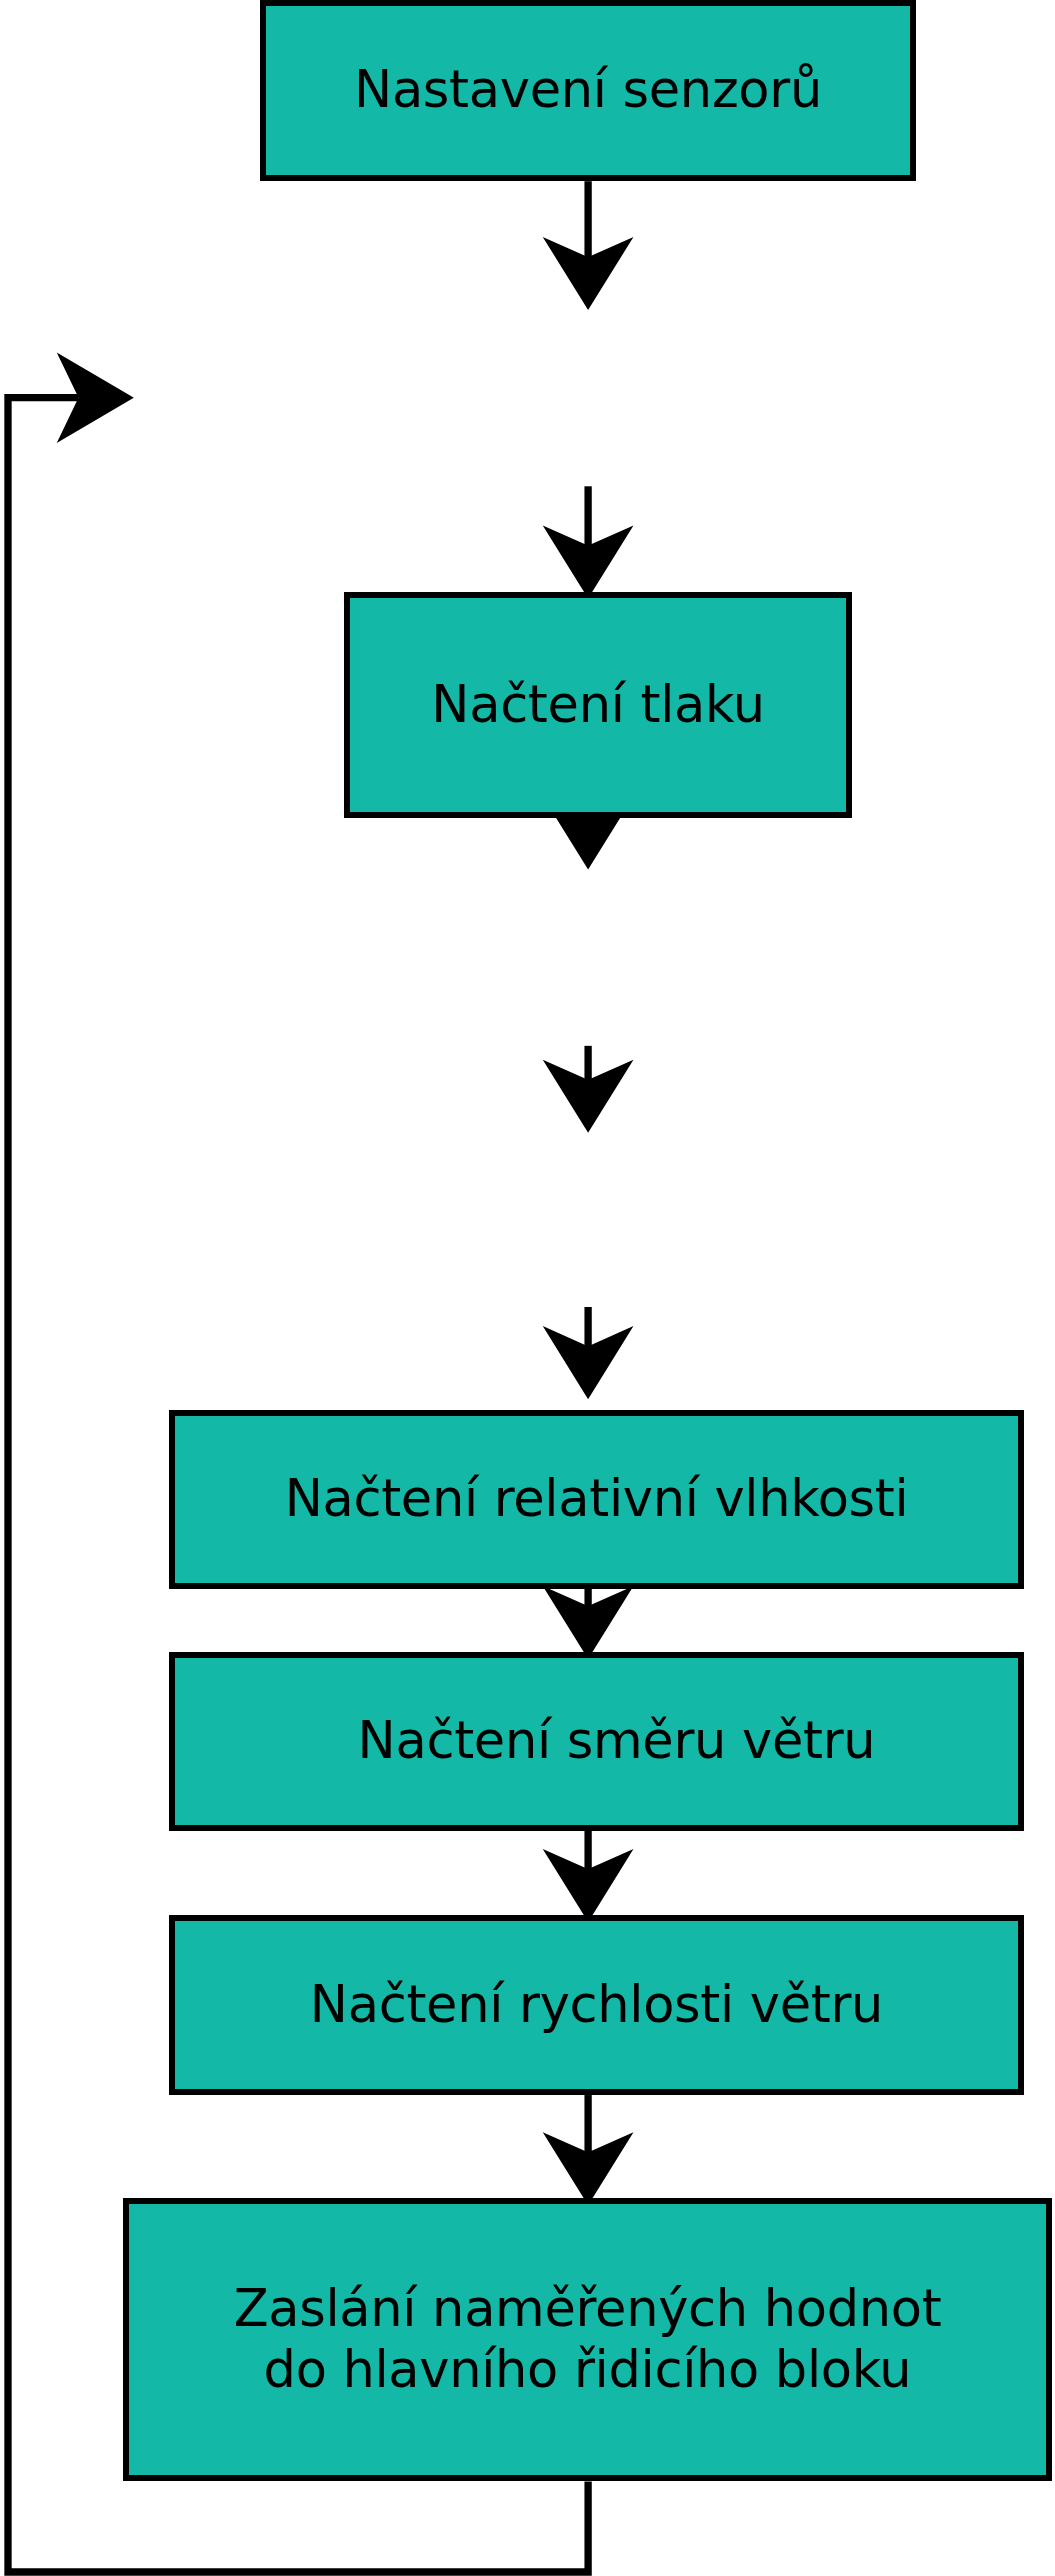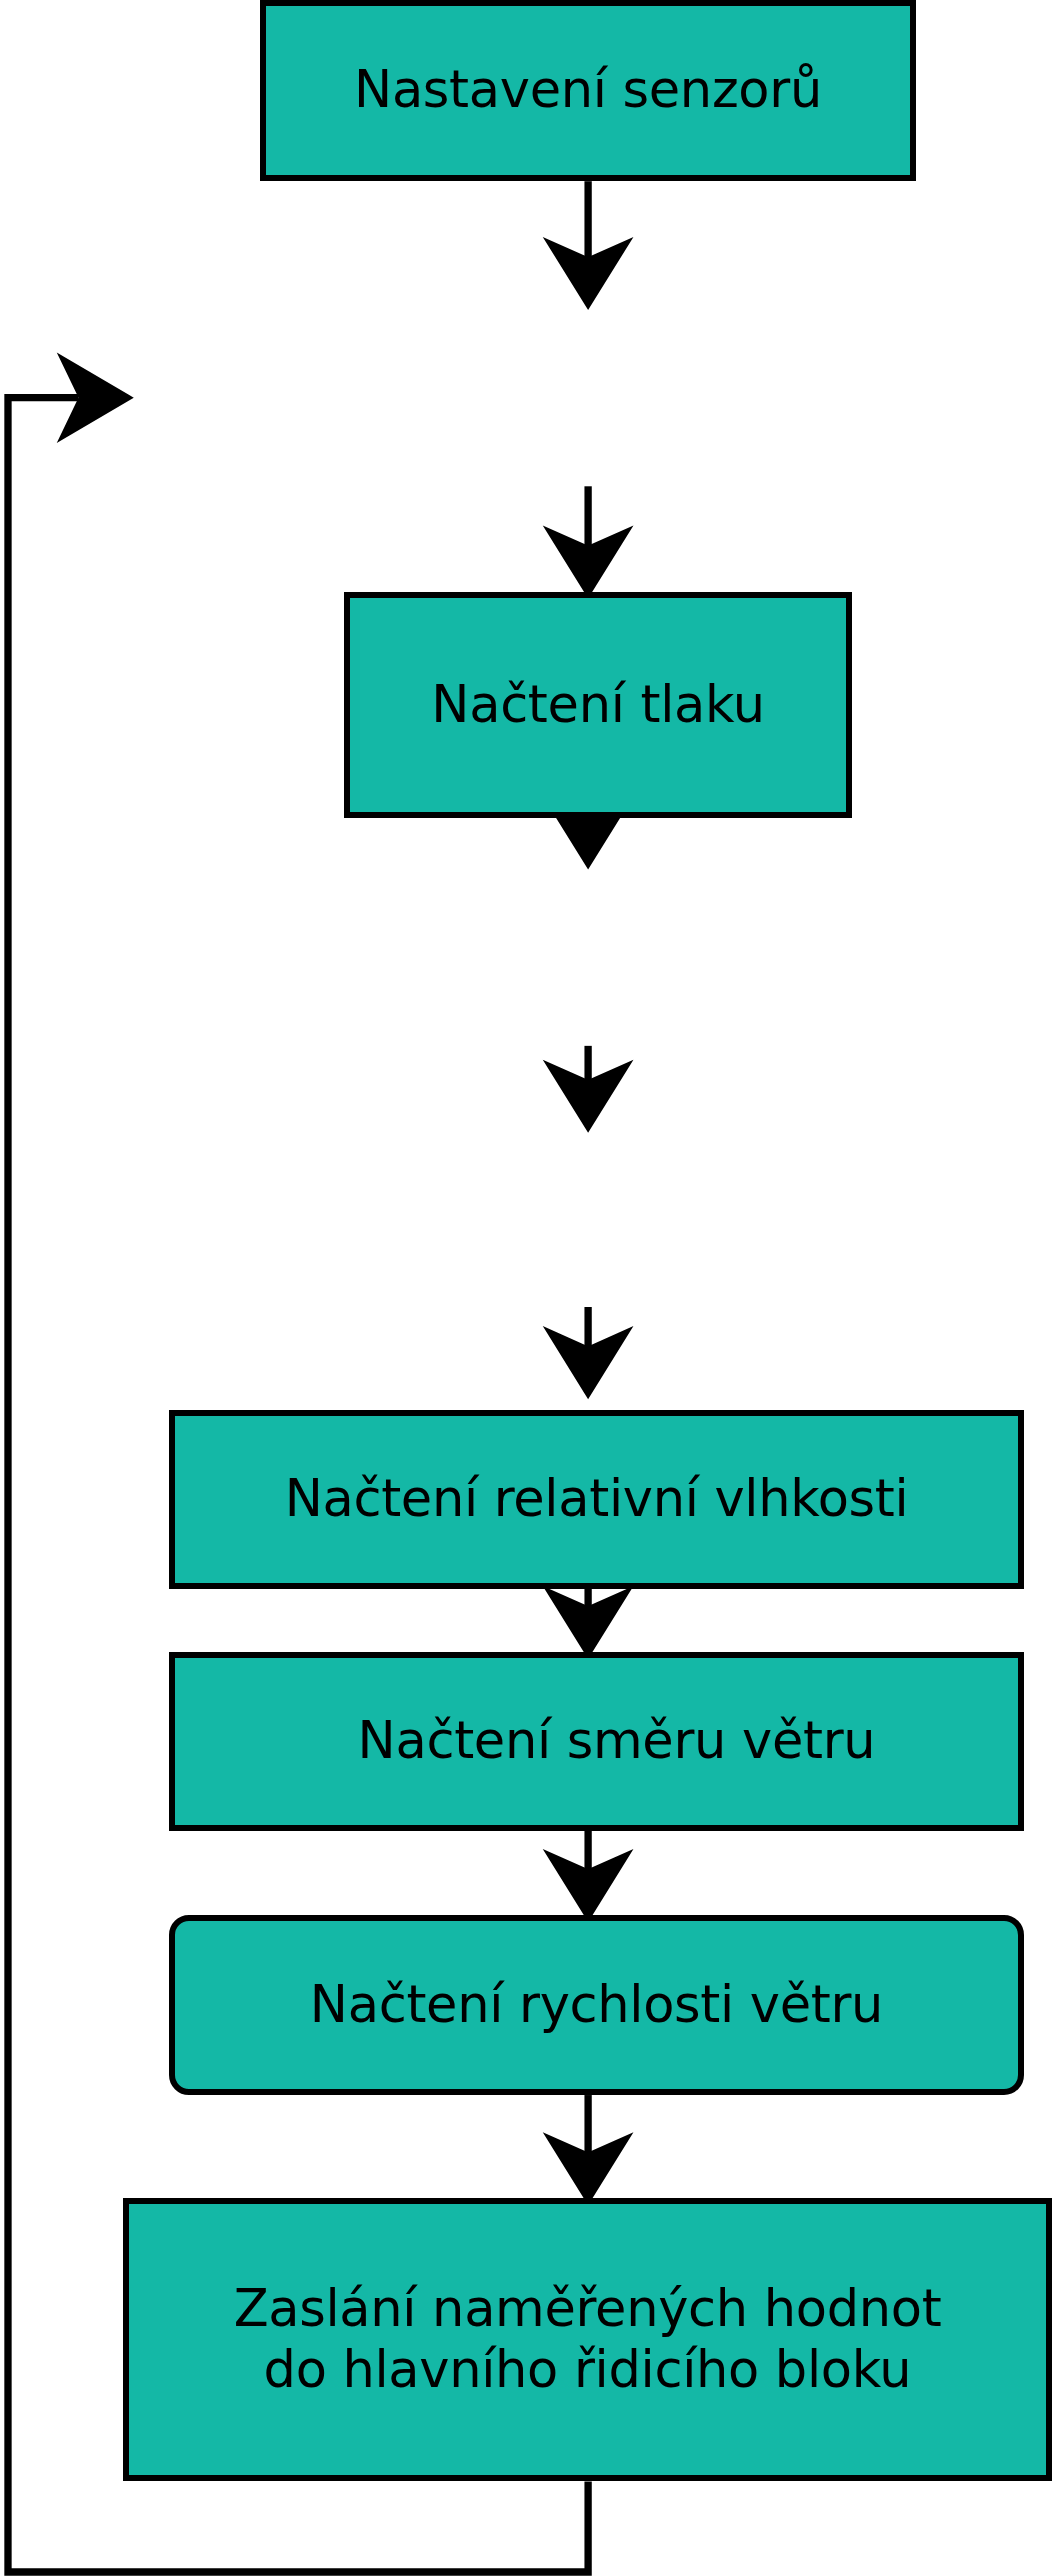--- a/index.html
+++ b/index.html
@@ -104,21 +104,21 @@
 
 
   <div class="node" style="left:169px; top:1392px; width:855px; height:179px;margin-top:18px;">
     <span class="node-label">Načtení relativní vlhkosti</span>
   </div>
 
   <div class="node" style="left:169px; top:1652px; width:855px; height:179px;padding-left:48px;">
     <span class="node-label">Načtení směru větru</span>
   </div>
 
-  <div class="node" style="left:169px; top:1915px; width:855px; height:180px;border-radius:20px;">
+  <div class="node" style="left:169px; top:1915px; width:855px; height:180px;">
     <span class="node-label">Načtení rychlosti větru</span>
   </div>
 
   <div class="node" style="left:123px; top:2198px; width:929px; height:283px;">
     <span class="node-label">Zaslání naměřených hodnot
 do hlavního řidicího bloku</span>
   </div>
 
 </div>
 

